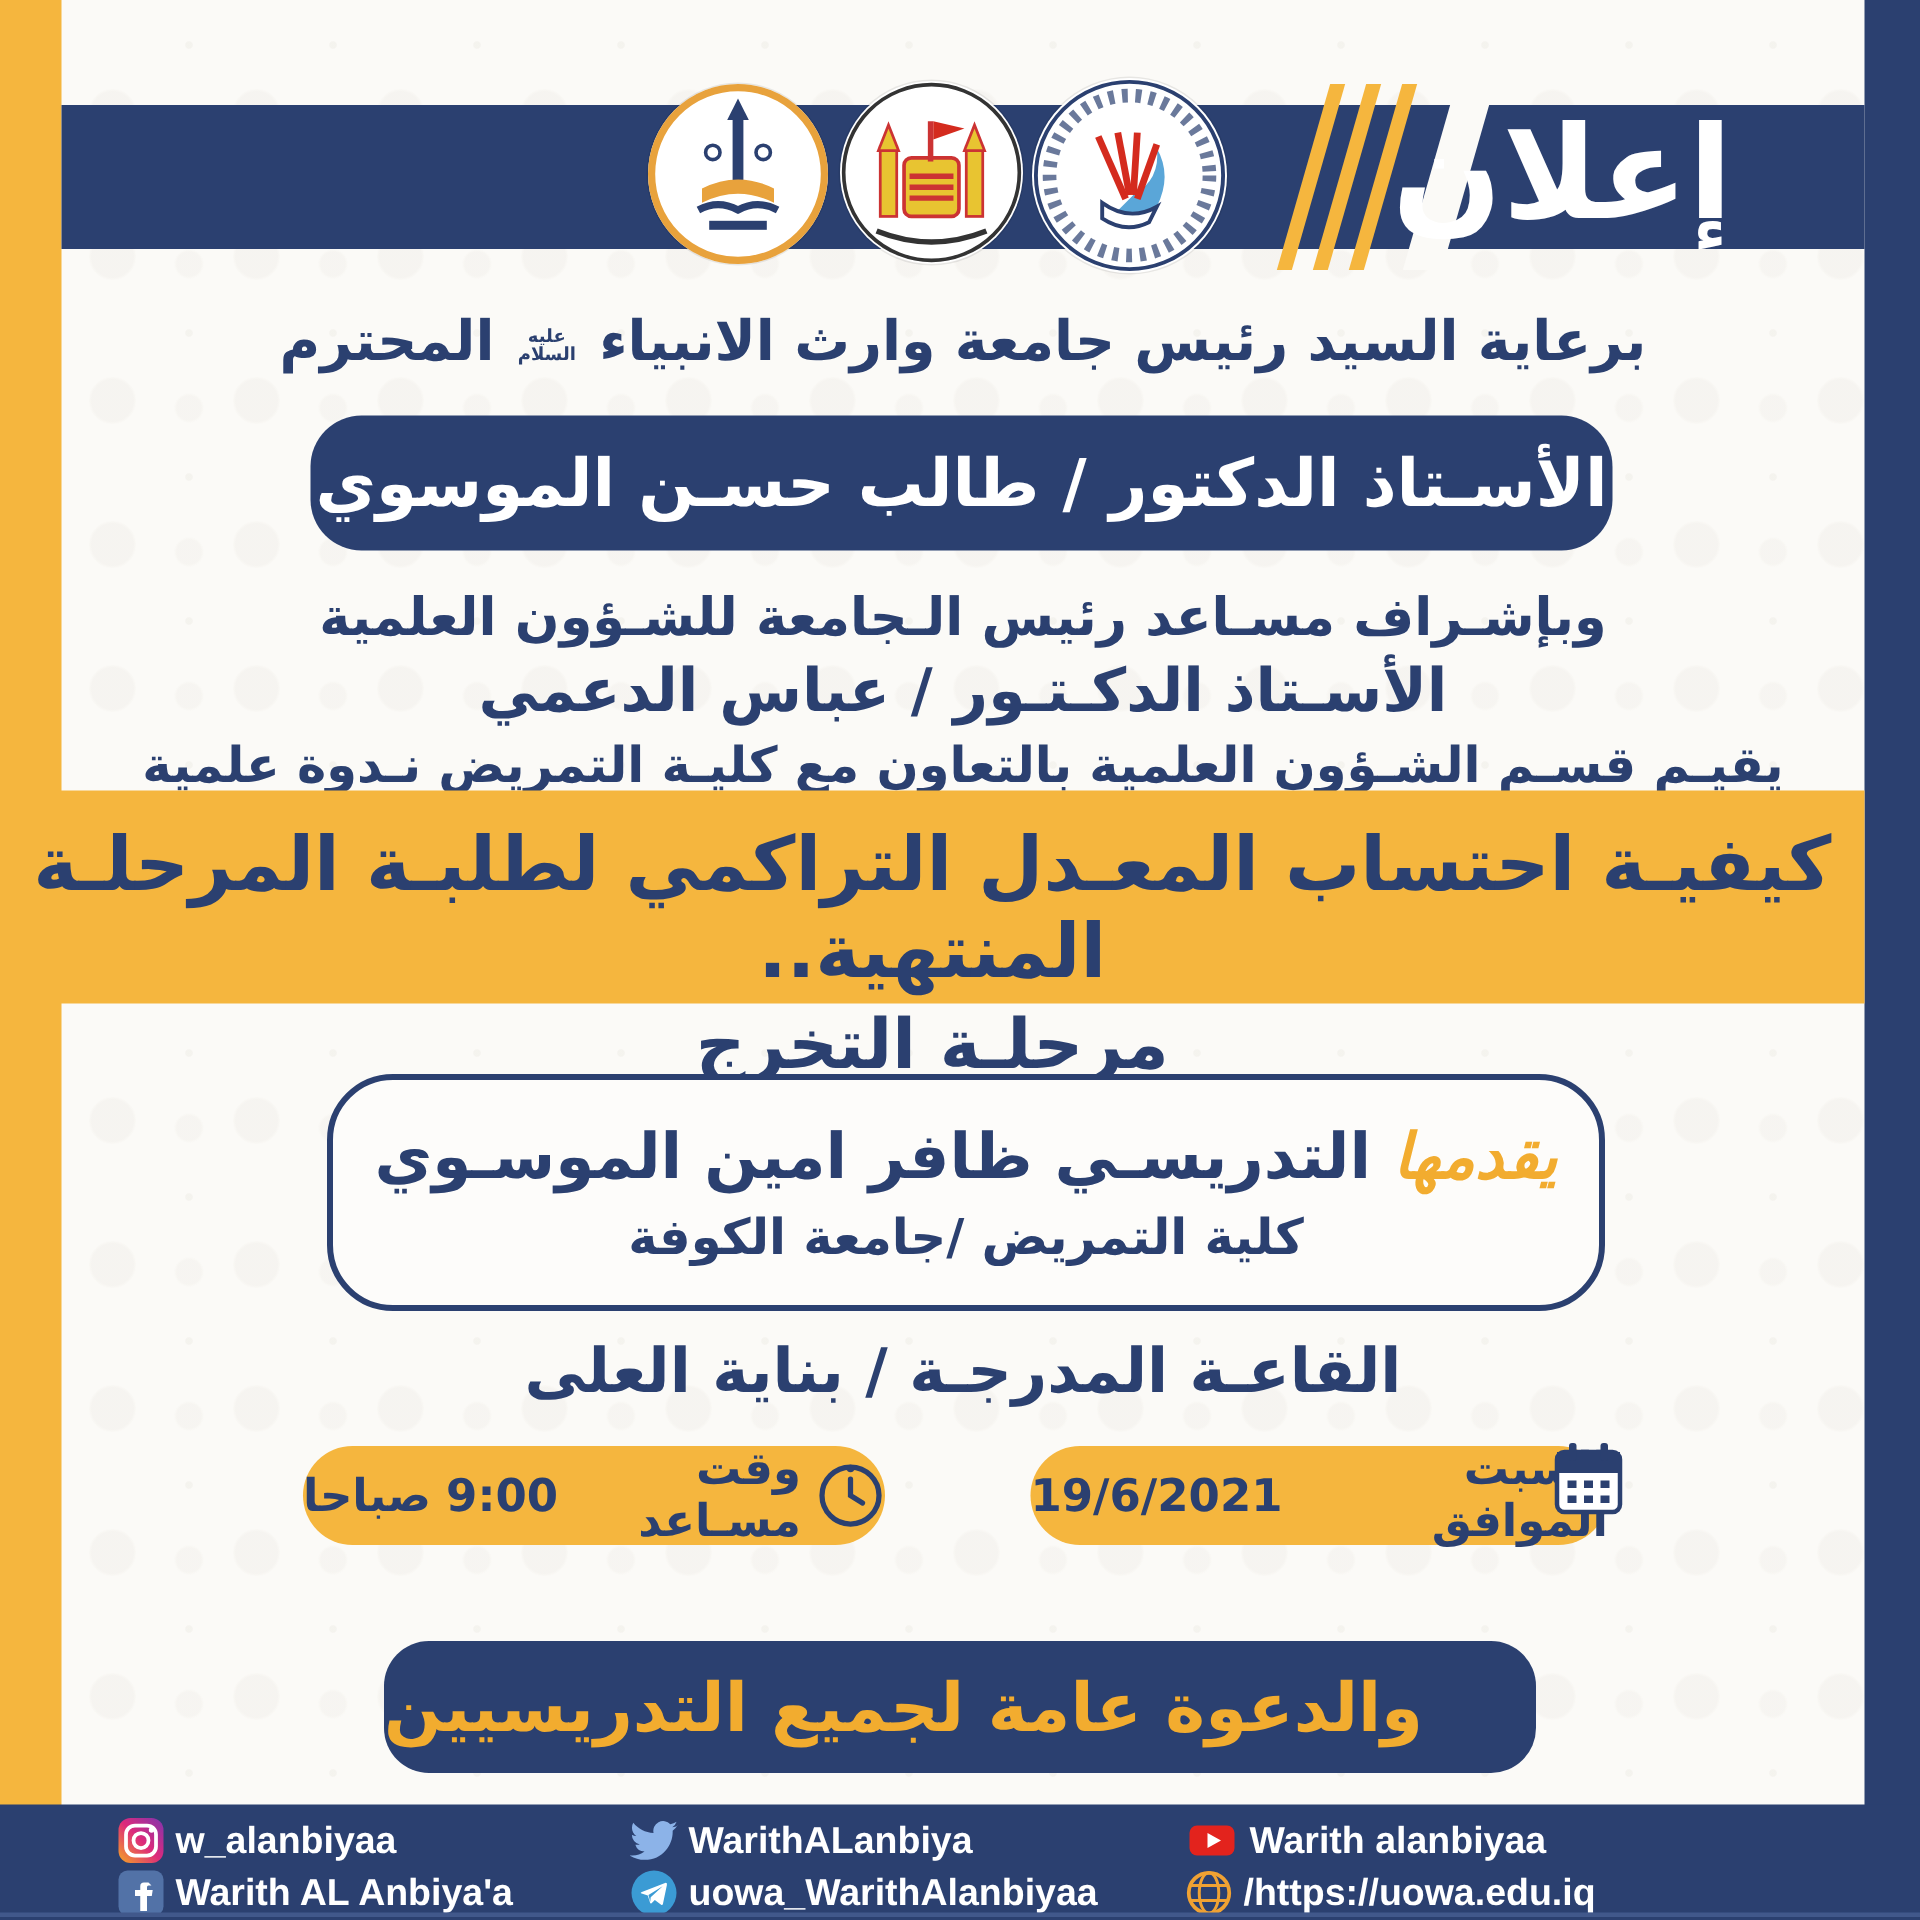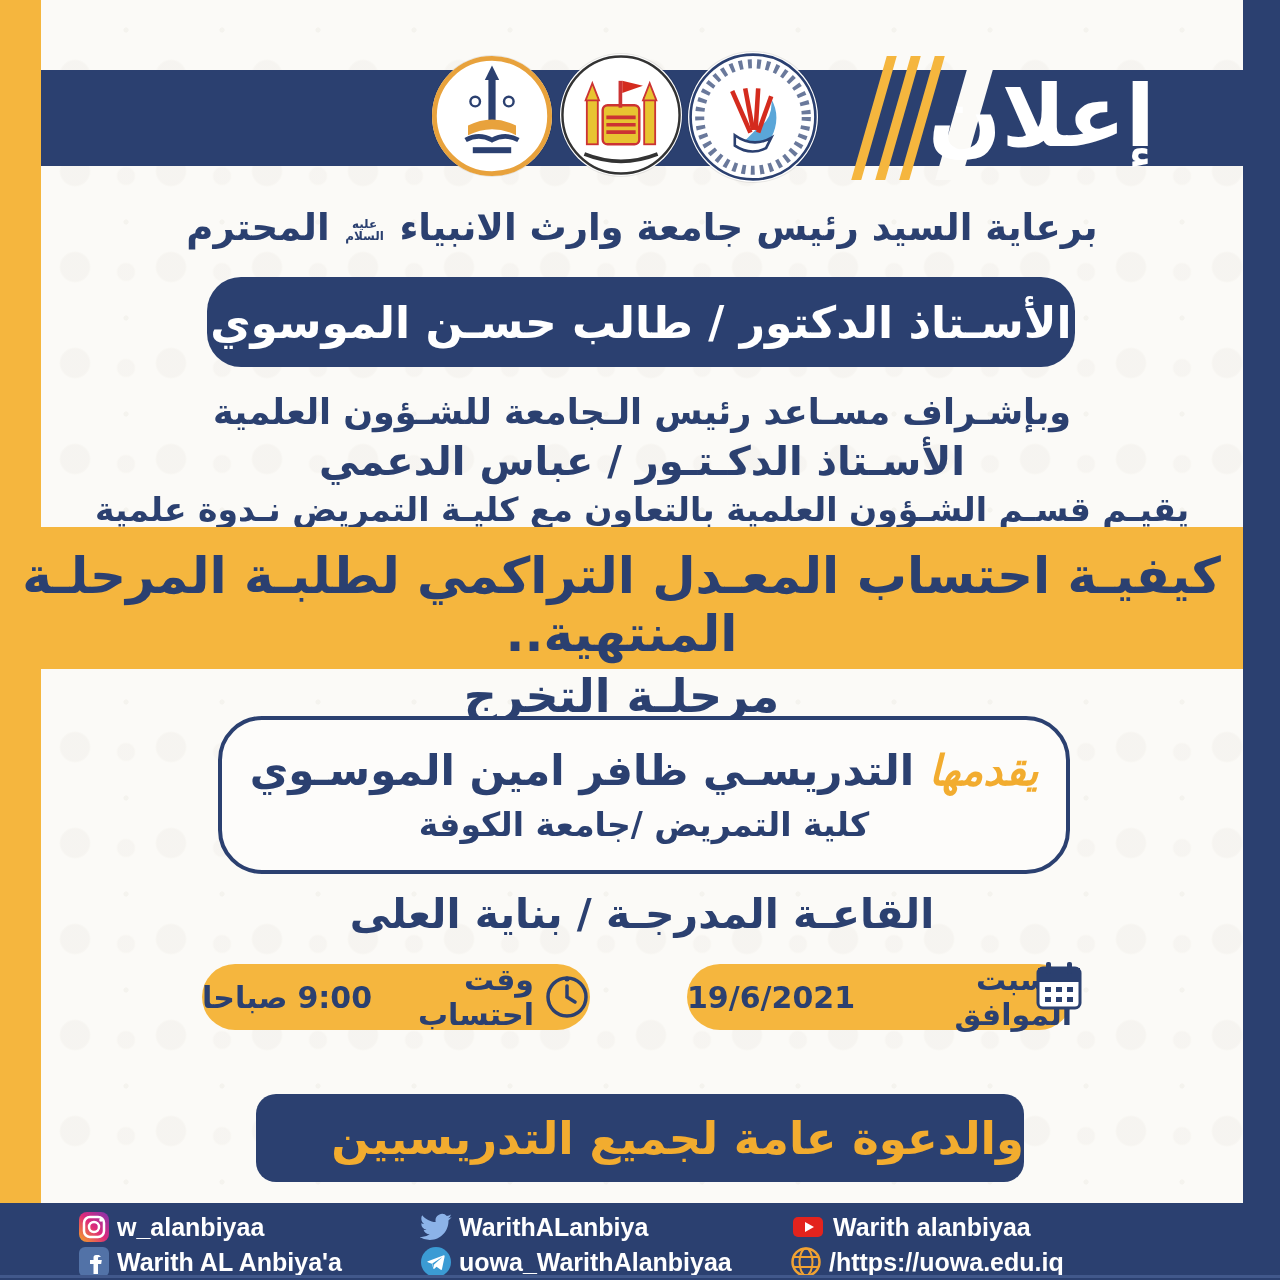--- a/index.html
+++ b/index.html
@@ -58,21 +58,21 @@
     font-size:41px;font-weight:bold;color:#2b4070;}
   
   .badge{position:absolute;top:964px;height:66px;background:#f5b63e;border-radius:33px;
     color:#2b4070;font-size:30px;font-weight:bold;display:flex;align-items:center;justify-content:center;gap:10px;}
   .badge-date{left:687px;width:385px;}
   .badge-time{left:202px;width:388px;}
   .cal-icon{position:absolute;right:-10px;top:-4px;width:46px;height:52px;}
   .clock-icon{width:46px;height:46px;flex:0 0 auto;}
   
   .invitation{position:absolute;left:256px;top:1094px;width:768px;height:88px;background:#2b4070;
-    border-radius:20px;color:#f2ac2f;font-size:45px;font-weight:bold;text-align:right;line-height:90px;}
+    border-radius:30px;color:#f2ac2f;font-size:45px;font-weight:bold;text-align:left;line-height:90px;}
   
   .footer{position:absolute;left:0;top:1203px;width:1280px;height:77px;background:#2b4070;}
   .footer::after{content:"";position:absolute;left:0;bottom:2px;width:100%;height:3px;background:#41588b;}
   .f-item{position:absolute;display:flex;align-items:center;gap:7px;color:#fff;
     font-family:"Liberation Sans", sans-serif;font-size:25px;font-weight:bold;}
   .f-icon{width:32px;height:32px;flex:0 0 auto;}
   .f-ig{left:78px;top:8px;}
   .f-fb{left:78px;top:43px;}
   .f-tw{left:420px;top:8px;}
   .f-tg{left:420px;top:43px;}
@@ -184,21 +184,21 @@
     <span>السبت الموافق</span>
     <span>19/6/2021</span>
   </div>
 
   <div class="badge badge-time" dir="rtl">
     <svg class="clock-icon" viewBox="0 0 46 46">
       <circle cx="23" cy="23" r="19" fill="none" stroke="#2b4070" stroke-width="3.5"></circle>
       <path d="M23 12 v11 l8 5" fill="none" stroke="#2b4070" stroke-width="3.5" stroke-linecap="round"></path>
       <circle cx="23" cy="5" r="2.5" fill="#2b4070"></circle>
     </svg>
-    <span>وقت احتساب</span>
+    <span>وقت مسـاعد</span>
     <span>9:00</span>
     <span>صباحا</span>
   </div>
 
   <div class="invitation" dir="rtl">والدعوة عامة لجميع التدريسيين</div>
 
   <div class="footer">
 
     <div class="f-item f-ig">
       <svg class="f-icon" viewBox="0 0 32 32">

